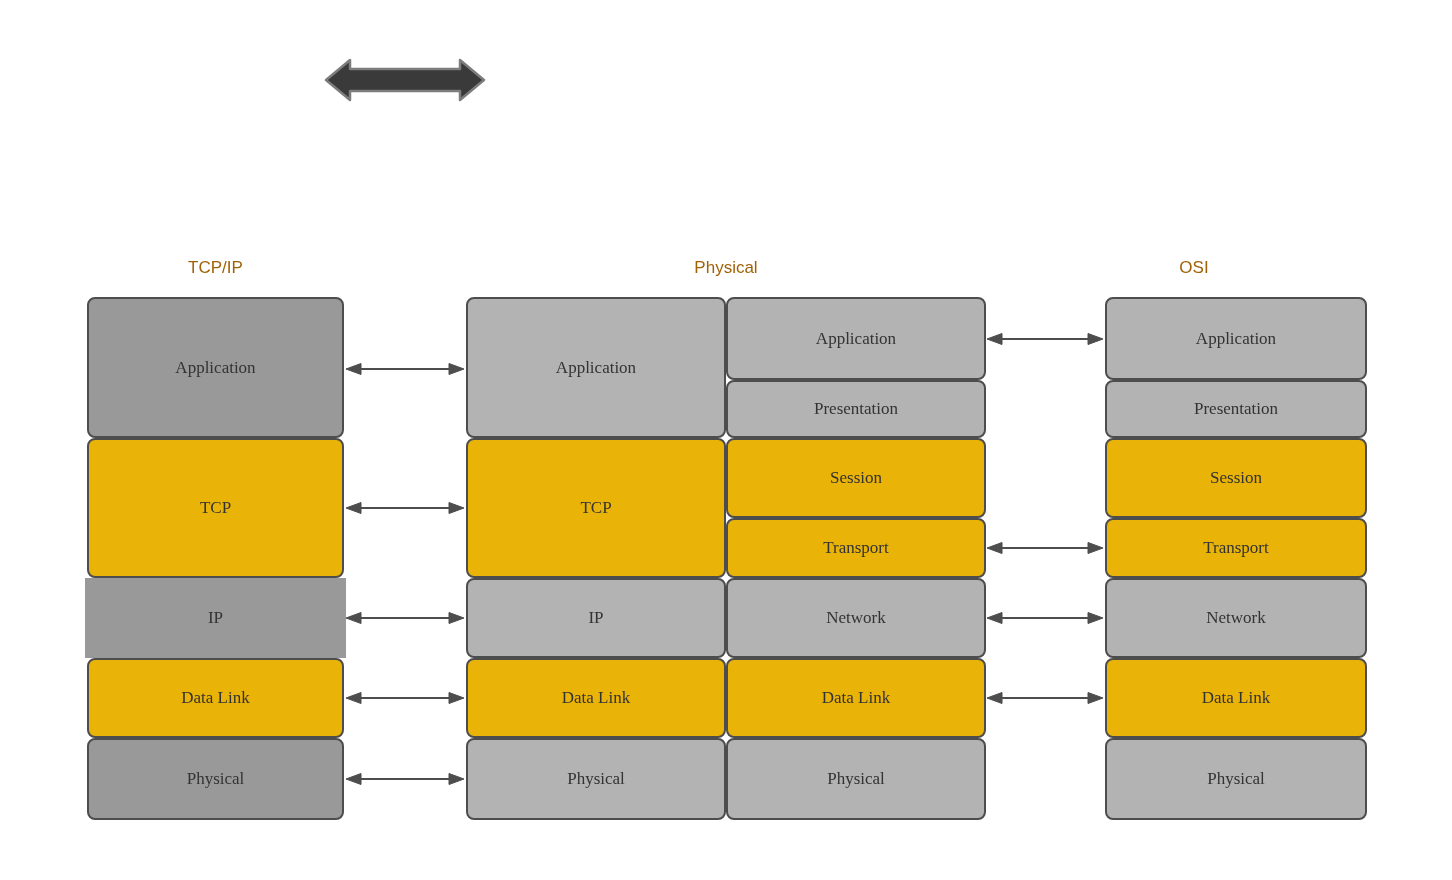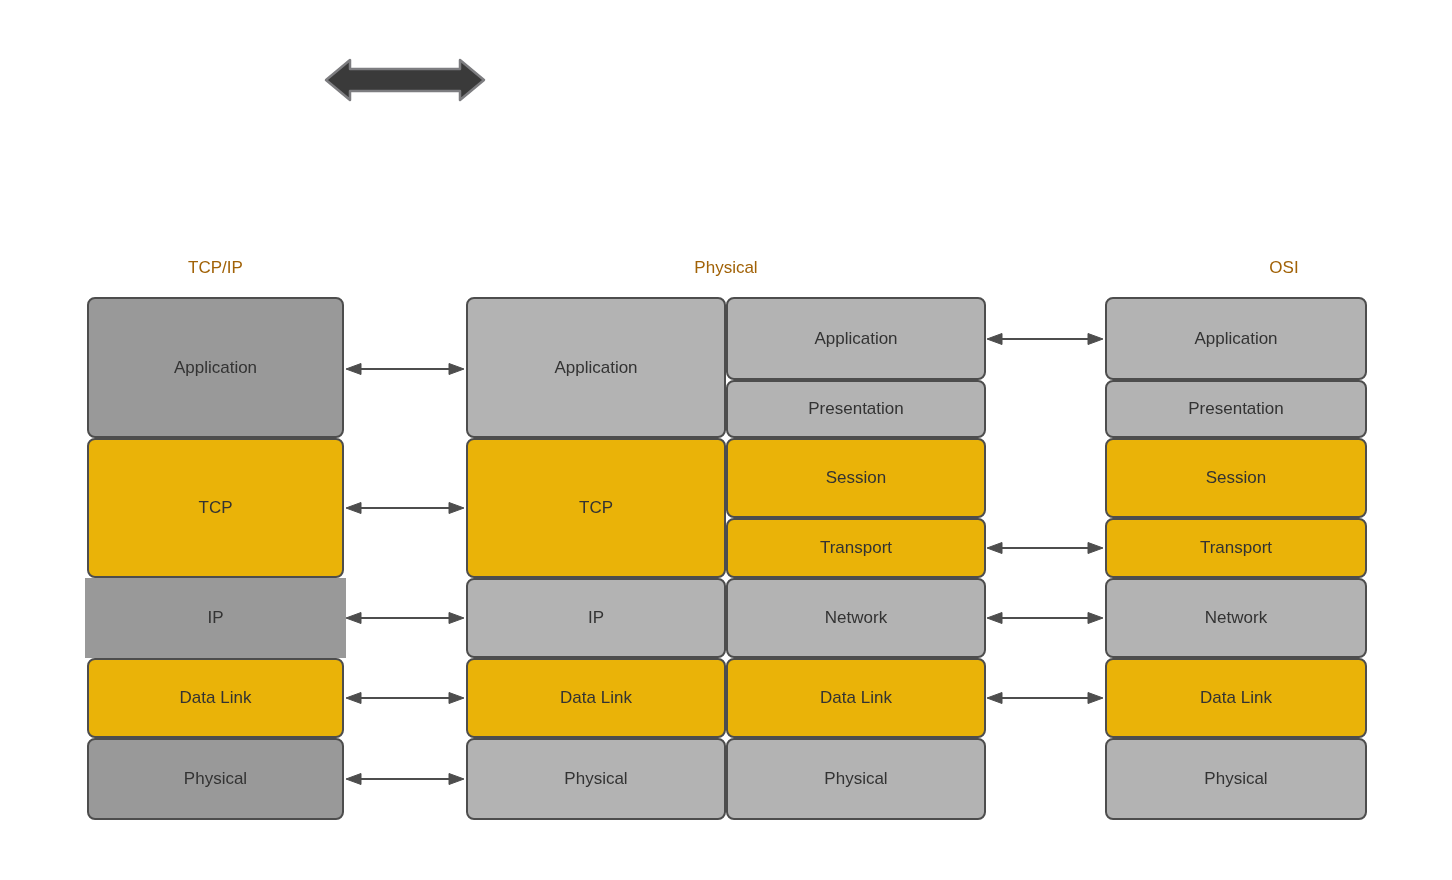--- a/index.html
+++ b/index.html
@@ -30,20 +30,21 @@
     position: absolute;
     box-sizing: border-box;
     border: 2px solid #4d4d4d;
     border-radius: 8px;
     display: flex;
     align-items: center;
     justify-content: center;
     font-size: 17px;
     color: #333333;
     text-align: center;
+    font-family: Liberation Serif, serif;
   }
   .fill-dark  { background: #999999; }
   .fill-light { background: #b3b3b3; }
   .fill-white { background: #eab308; }
   .no-border  { border: none; border-radius: 0; }
   
   .c1 { left: 87px;   width: 257px; }
   .c2 { left: 466px;  width: 260px; }
   .c3 { left: 726px;  width: 260px; }
   .c4 { left: 1105px; width: 262px; }
@@ -102,21 +103,21 @@
     </g>
     <g stroke="#4d4d4d" fill="#4d4d4d">
       <line x1="1000" y1="698" x2="1090" y2="698" stroke-width="2"></line>
       <polygon points="987,698 1002,692.5 1002,703.5"></polygon>
       <polygon points="1103,698 1088,692.5 1088,703.5"></polygon>
     </g>
   </svg>
 
   <div class="col-title" style="left:87px; top:256px; width:257px;">TCP/IP</div>
   <div class="col-title" style="left:466px; top:256px; width:520px;">Physical</div>
-  <div class="col-title" style="left:1153px; top:256px; width:262px;">OSI</div>
+  <div class="col-title" style="left:1063px; top:256px; width:262px;">OSI</div>
 
   <div class="box c1 fill-dark" style="top:297px; height:141px;">Application</div>
   <div class="box c1 fill-white" style="top:438px; height:140px;">TCP</div>
   <div class="box c1 fill-dark no-border" style="left:85px; width:261px; top:578px; height:80px;">IP</div>
   <div class="box c1 fill-white" style="top:658px; height:80px;">Data Link</div>
   <div class="box c1 fill-dark" style="top:738px; height:82px;">Physical</div>
 
   <div class="box c2 fill-light" style="top:297px; height:141px;">Application</div>
   <div class="box c2 fill-white" style="top:438px; height:140px;">TCP</div>
   <div class="box c2 fill-light" style="top:578px; height:80px;">IP</div>

